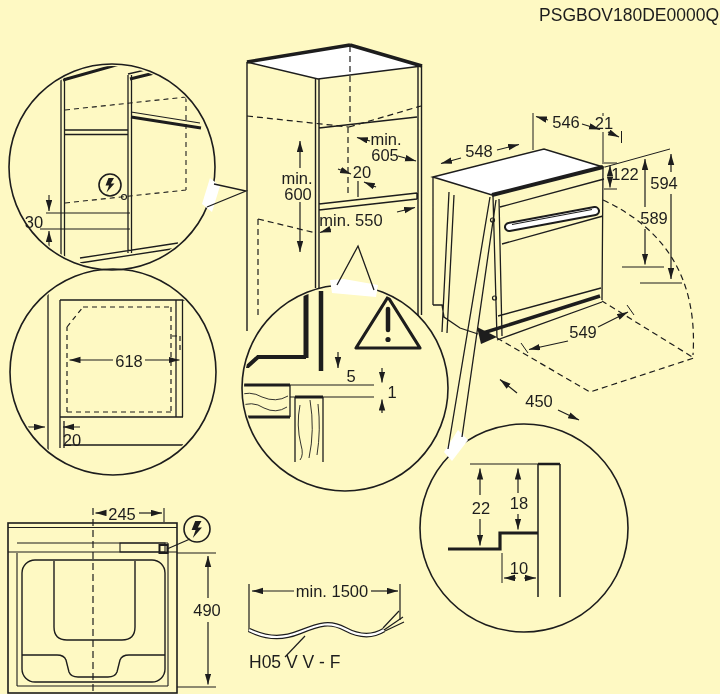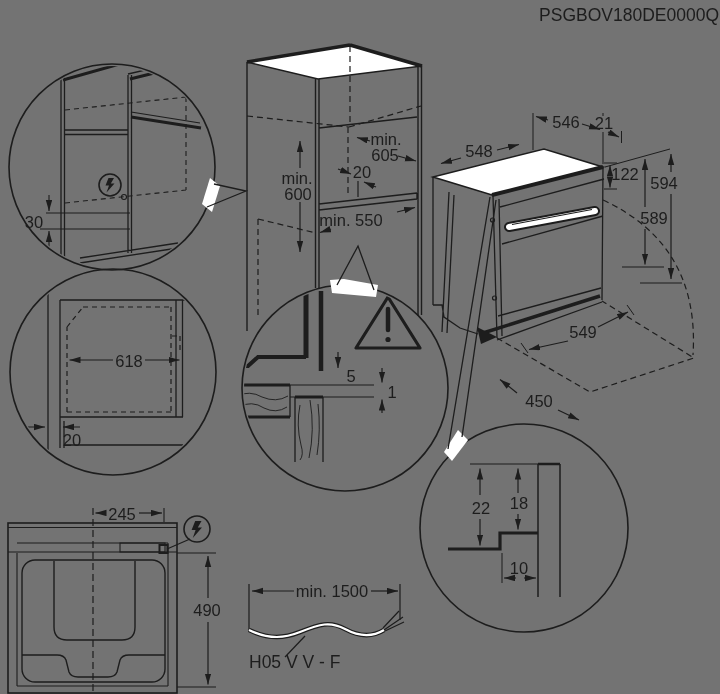--- a/index.html
+++ b/index.html
@@ -1,16 +1,16 @@
 <!DOCTYPE html>
 <html><head>
 <meta charset="utf-8">
 <style>
   html,body{margin:0;padding:0;background:#ffffff;}
-  #stage{position:relative;width:720px;height:694px;background:#737373;overflow:hidden;}
+  #stage{position:relative;width:720px;height:694px;background:#fef9c3;overflow:hidden;}
   svg{display:block;}
   text{font-family:"Liberation Sans","DejaVu Sans",sans-serif;fill:#1d1d1d;}
   .dim{font-size:16.5px;}
   .ttl{font-size:17.5px;}
   .cbl{font-size:17.5px;}
 </style>
 </head>
 <body>
 
 <div id="stage">

